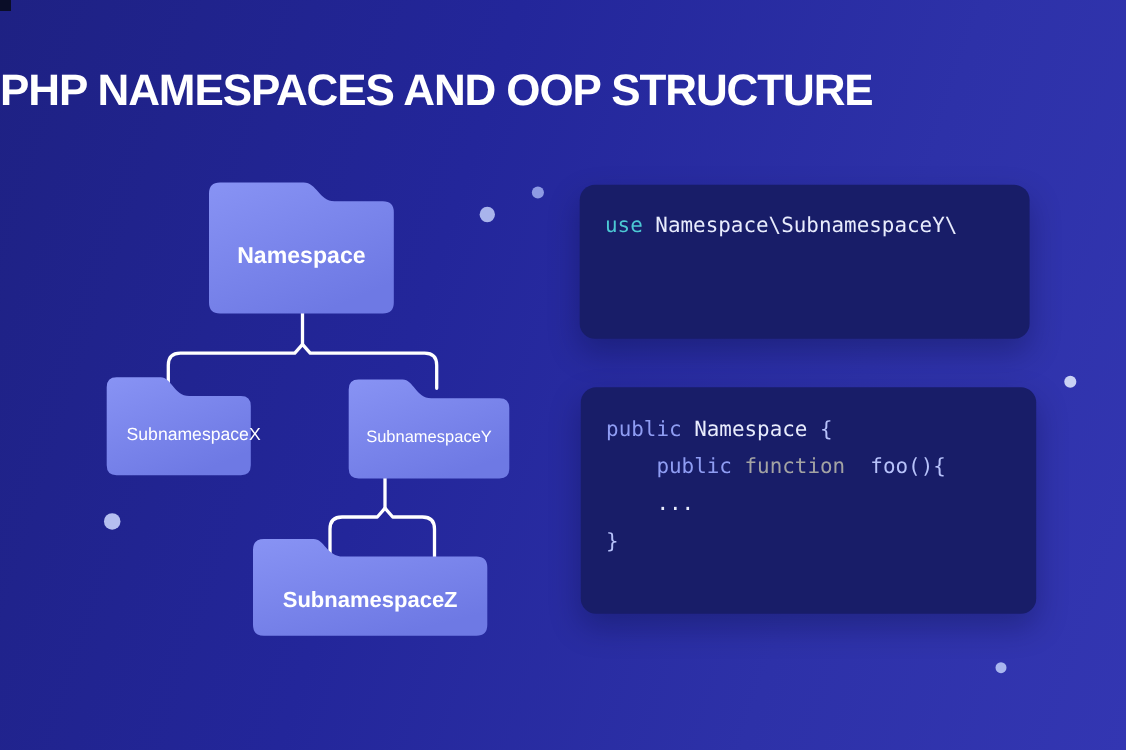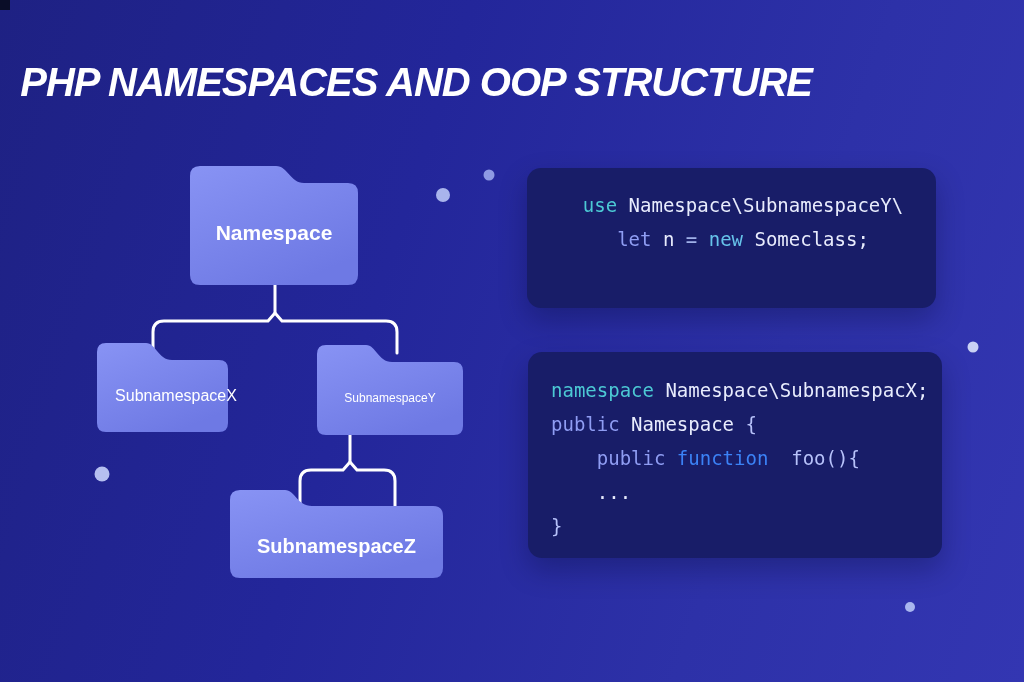--- a/index.html
+++ b/index.html
@@ -3,43 +3,43 @@
 <meta charset="utf-8">
 <style>
   html,body{margin:0;padding:0;}
   .stage{
     position:relative;width:1024px;height:682px;overflow:hidden;
     background:linear-gradient(108deg,#1e2183 0%,#23269a 38%,#2d31a8 72%,#3336b2 100%);
     font-family:"Liberation Sans",sans-serif;
   }
   .corner-mark{position:absolute;left:0;top:0;width:10px;height:10px;background:#0a0d28;}
   .title{
-    position:absolute;left:0;top:60px;width:812px;margin:0;text-align:right;
-    color:#ffffff;font-size:40px;font-weight:700;letter-spacing:-1px;line-height:44px;font-style:italic;
+    position:absolute;left:0;top:60px;width:812px;margin:0;text-align:left;
+    color:#ffffff;font-size:40px;font-weight:700;letter-spacing:-1px;line-height:44px;
   }
   .tree-svg{position:absolute;left:0;top:0;}
   .folder-label{
     position:absolute;display:flex;align-items:center;justify-content:center;
     color:#ffffff;text-align:center;
   }
   .lbl-root{left:190px;top:183px;width:168px;height:100px;font-size:21px;font-weight:600;}
   .lbl-x{left:97px;top:360px;width:158px;height:71px;font-size:16px;font-weight:500;}
-  .lbl-y{left:317px;top:362px;width:146px;height:71px;font-size:12px;font-weight:500;}
+  .lbl-y{left:317px;top:362px;width:146px;height:71px;font-size:15px;font-weight:500;}
   .lbl-z{left:230px;top:506px;width:213px;height:81px;font-size:20px;font-weight:600;border-radius:11px;}
   .code-block{
     position:absolute;background:#181d68;border-radius:14px;
     box-shadow:0 12px 28px rgba(5,8,40,.28);
     font-family:"DejaVu Sans Mono",monospace;font-size:19px;
   }
-  .code1{left:527px;top:168px;width:409px;height:140px;padding:20px 0 0 23px;box-sizing:border-box;text-align:center;}
+  .code1{left:527px;top:168px;width:409px;height:140px;padding:20px 0 0 23px;box-sizing:border-box;}
   .code2{left:528px;top:352px;width:414px;height:206px;padding:21px 0 0 23px;box-sizing:border-box;}
   .code-line{white-space:pre;line-height:34px;height:34px;}
   .kw-teal{color:#4cc9d4;}
   .kw-peri{color:#8f9df3;}
-  .kw-blue{color:#3b82f6;margin-top:16px;}
+  .kw-blue{color:#a3a3a3;margin-top:16px;}
   .kw-cyan{color:#66c3ea;}
   .plain{color:#e8ecfd;}
   .bracket{color:#b7c2fa;}
   .op{color:#9fb0e8;}
 </style>
 </head>
 <body>
 
 <div class="stage">
 
@@ -78,24 +78,22 @@
     </g>
   </svg>
 
   <div class="folder-label lbl-root">Namespace</div>
   <div class="folder-label lbl-x">SubnamespaceX</div>
   <div class="folder-label lbl-y">SubnamespaceY</div>
   <div class="folder-label lbl-z">SubnamespaceZ</div>
 
   <div class="code-block code1">
     <div class="code-line"><span class="kw-teal">use </span><span class="plain">Namespace\SubnamespaceY\</span></div>
-    <div class="code-line"><span class="kw-peri">let </span><span class="plain">n </span><span class="op">= </span><span class="kw-cyan">new </span><span class="plain">Someclass;</span></div>
   </div>
 
   <div class="code-block code2">
-    <div class="code-line"><span class="kw-teal">namespace </span><span class="plain">Namespace\SubnamespacX;</span></div>
     <div class="code-line"><span class="kw-peri">public </span><span class="plain">Namespace </span><span class="bracket">{</span></div>
     <div class="code-line"><span class="kw-peri">    public </span><span class="kw-blue">function  </span><span class="bracket">foo(){</span></div>
     <div class="code-line"><span class="plain">    ...</span></div>
     <div class="code-line"><span class="bracket">}</span></div>
   </div>
 
 </div>
 
 </body></html>

